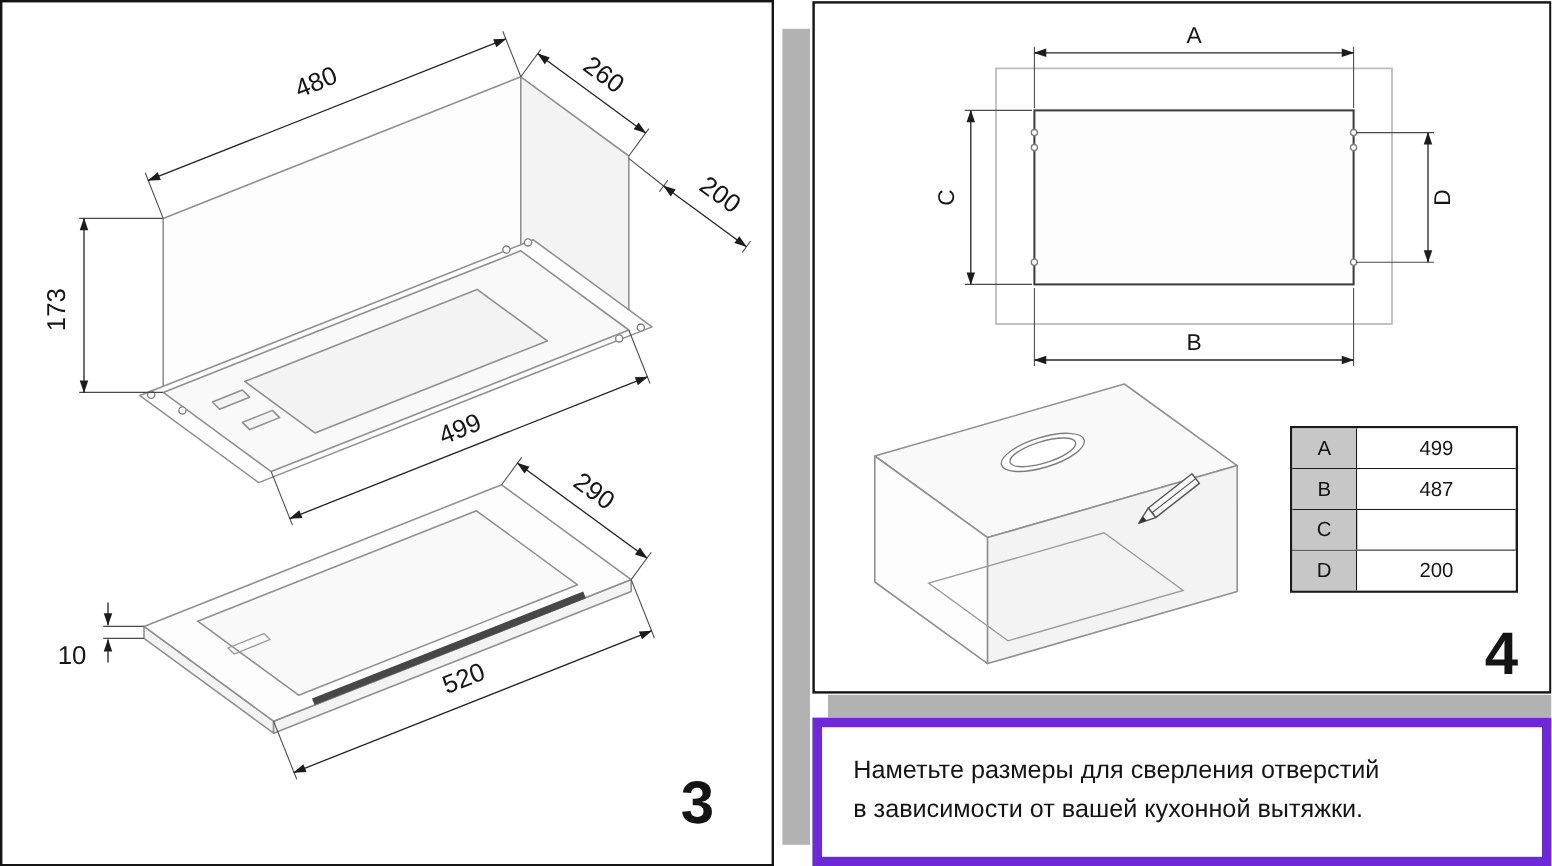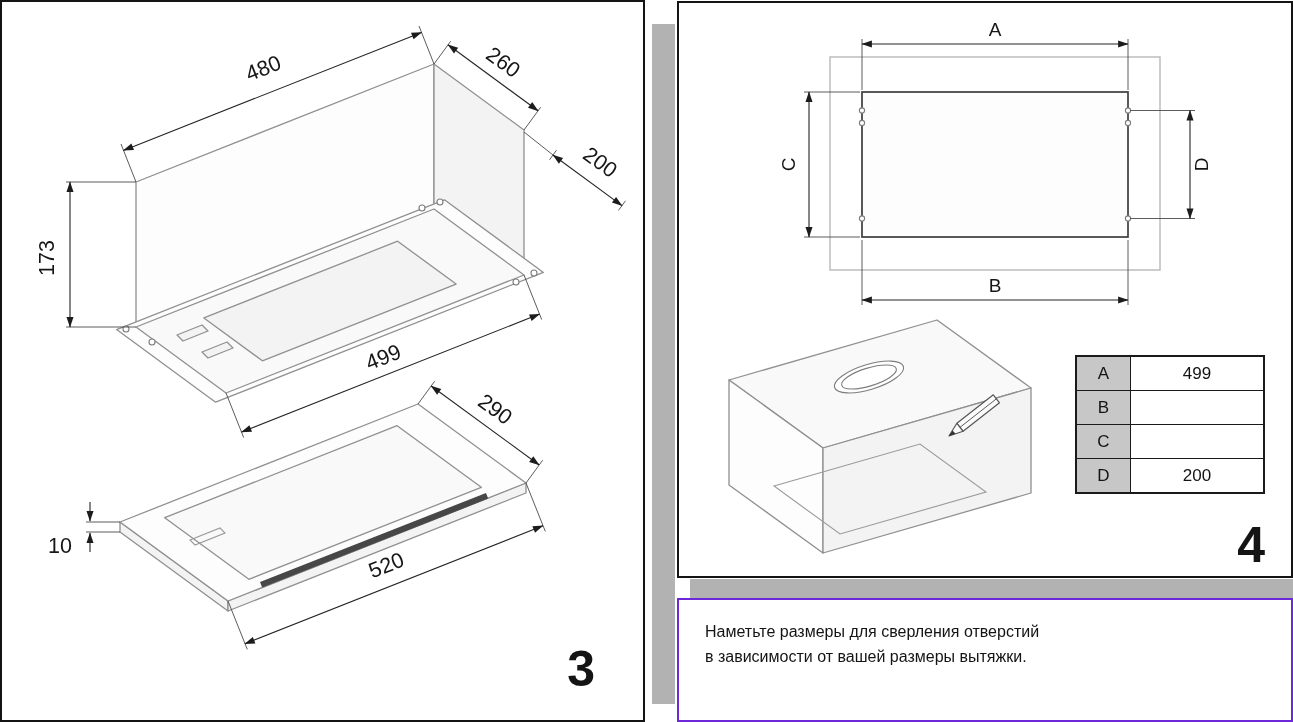--- a/index.html
+++ b/index.html
@@ -12,22 +12,22 @@
 
   .step-number { position:absolute; font-weight:bold; font-size:50px; color:#141414; line-height:1; }
   #panel3 .step-number { right:48px; bottom:26px; }
   #panel4 .step-number { right:26px; bottom:6px; }
 
   .sep { position:absolute; background:#b2b2b2; }
   #sep-v { left:652px; top:24px; width:23px; height:680px; }
   #sep-h { left:690px; top:579px; width:603px; height:19px; }
 
   #note { position:absolute; left:677px; top:598px; width:616px; height:124px;
-          border:2px solid #6d28d9; background:#fff; padding:20px 26px;
-          font-size:16px; line-height:1.55; }
+          border:8px solid #6d28d9; background:#fff; padding:20px 26px;
+          font-size:21px; line-height:1.55; }
 
   .panel > svg { position:absolute; left:0; top:0; }
   svg text { font-family:"Liberation Sans",sans-serif; font-size:21.5px; fill:#161616; }
   svg text.letter { font-size:19px; }
 
   .faceA { fill:#fdfdfd; stroke:#909090; stroke-width:1.3; stroke-linejoin:round; }
   .faceB { fill:#f3f3f3; stroke:#909090; stroke-width:1.3; stroke-linejoin:round; }
   .faceC { fill:#f9f9f9; stroke:#909090; stroke-width:1.3; stroke-linejoin:round; }
   .hid   { stroke:#c6c6c6; stroke-width:1; }
   .hole  { fill:#fff; stroke:#7d7d7d; stroke-width:1.1; }
@@ -218,31 +218,32 @@
       </g>
     </svg>
 
     <div class="dim-table">
       <div class="row">
         <div class="key">A</div>
         <div class="val">499</div>
       </div>
       <div class="row">
         <div class="key">B</div>
+        <div class="val">487</div>
       </div>
       <div class="row">
         <div class="key">C</div>
       </div>
       <div class="row">
         <div class="key">D</div>
         <div class="val">200</div>
       </div>
     </div>
 
     <div class="step-number">4</div>
   </div>
 
   <div id="note">
     <div>Наметьте размеры для сверления отверстий</div>
-    <div>в зависимости от вашей размеры вытяжки.</div>
+    <div>в зависимости от вашей кухонной вытяжки.</div>
   </div>
 
 </div>
 
 </body></html>

